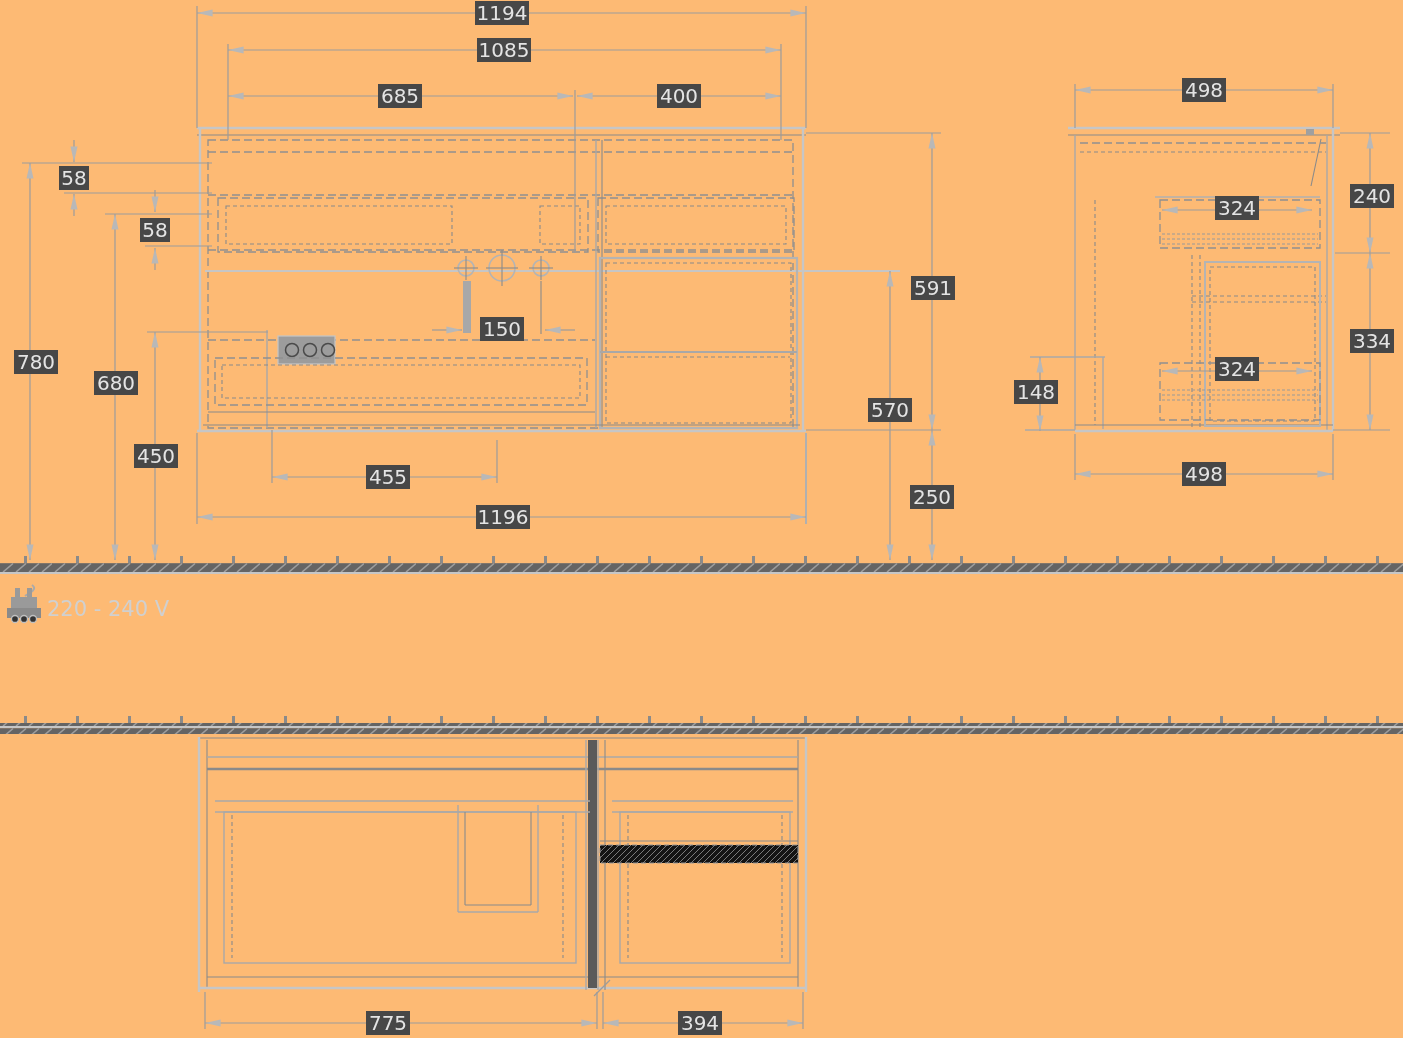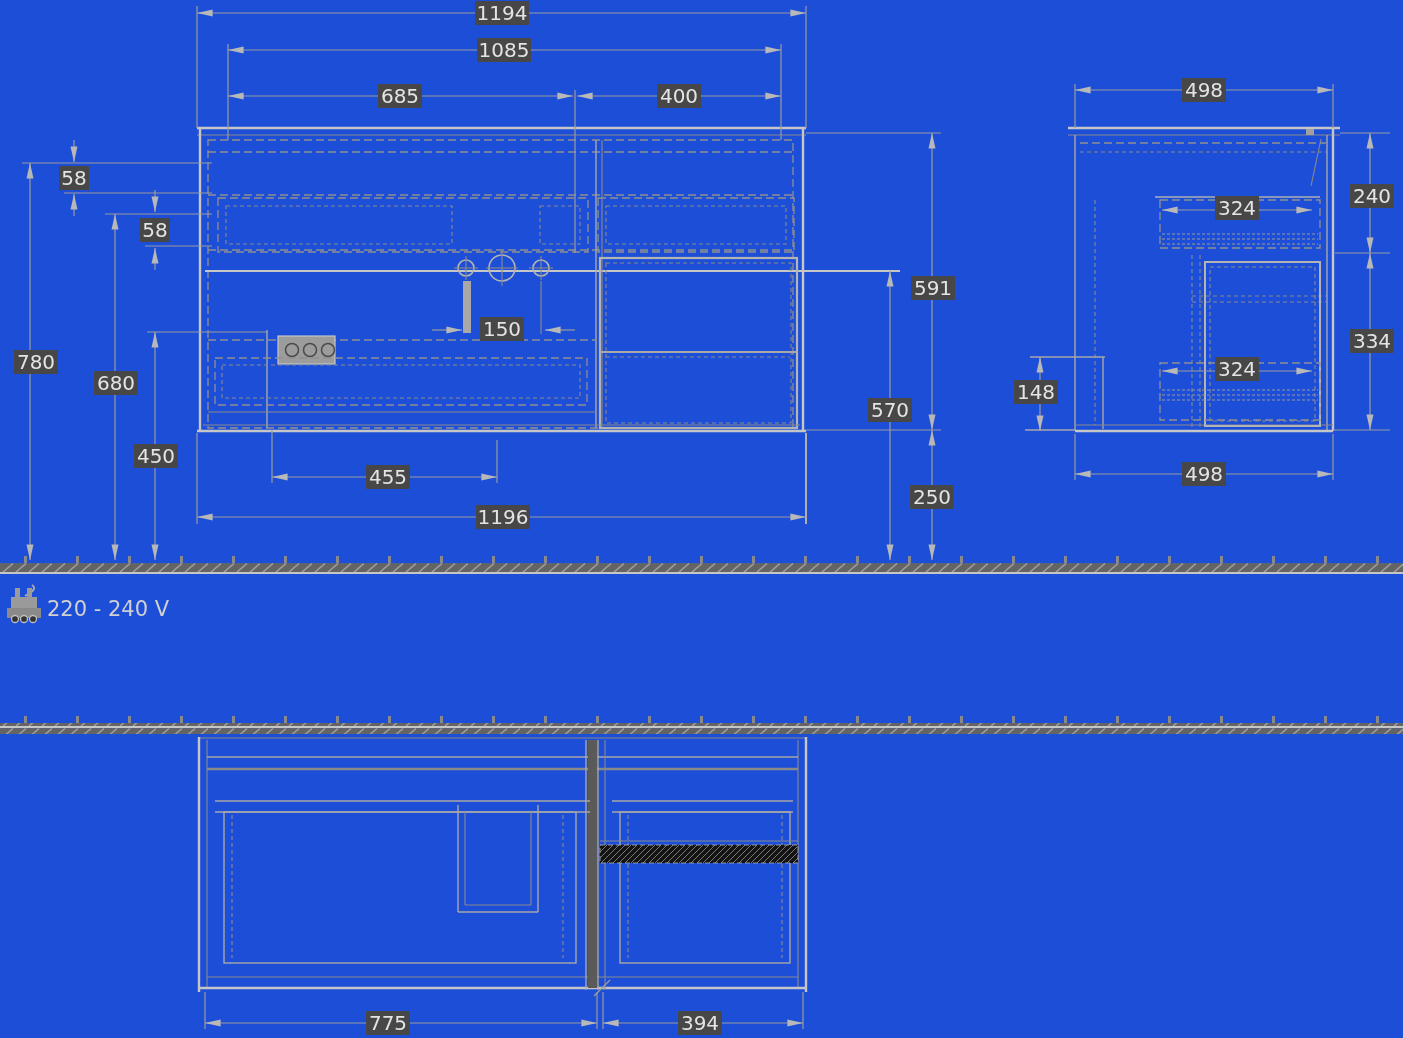--- a/index.html
+++ b/index.html
@@ -1,16 +1,16 @@
 <!DOCTYPE html>
 <html><head>
 <meta charset="utf-8">
 <style>
   html,body{margin:0;padding:0;background:#000;}
-  #stage{position:relative;width:1403px;height:1038px;background:#1d4ed8;overflow:hidden;}
+  #stage{position:relative;width:1403px;height:1038px;background:#fdba74;overflow:hidden;}
   svg{position:absolute;left:0;top:0;}
   .ln{stroke:#a8a8a8;stroke-width:1.4;fill:none}
   .ln2{stroke:#c6c6c6;stroke-width:2.4;fill:none}
   .thin{stroke:#8a8a8a;stroke-width:1.1;fill:none}
   .dash{stroke:#909090;stroke-width:1.3;fill:none;stroke-dasharray:8 4}
   .dashf{stroke:#8a8a8a;stroke-width:1.1;fill:none;stroke-dasharray:4 3}
   .hat{stroke:#9a9a9a;stroke-width:1.2;fill:none;stroke-dasharray:3 2}
   .dim{stroke:#9c9c9c;stroke-width:1.2;fill:none}
   .lblbg{fill:#474747}
   text{font-family:"DejaVu Sans", sans-serif;font-size:20px;fill:#e4e4e4;text-anchor:middle}

